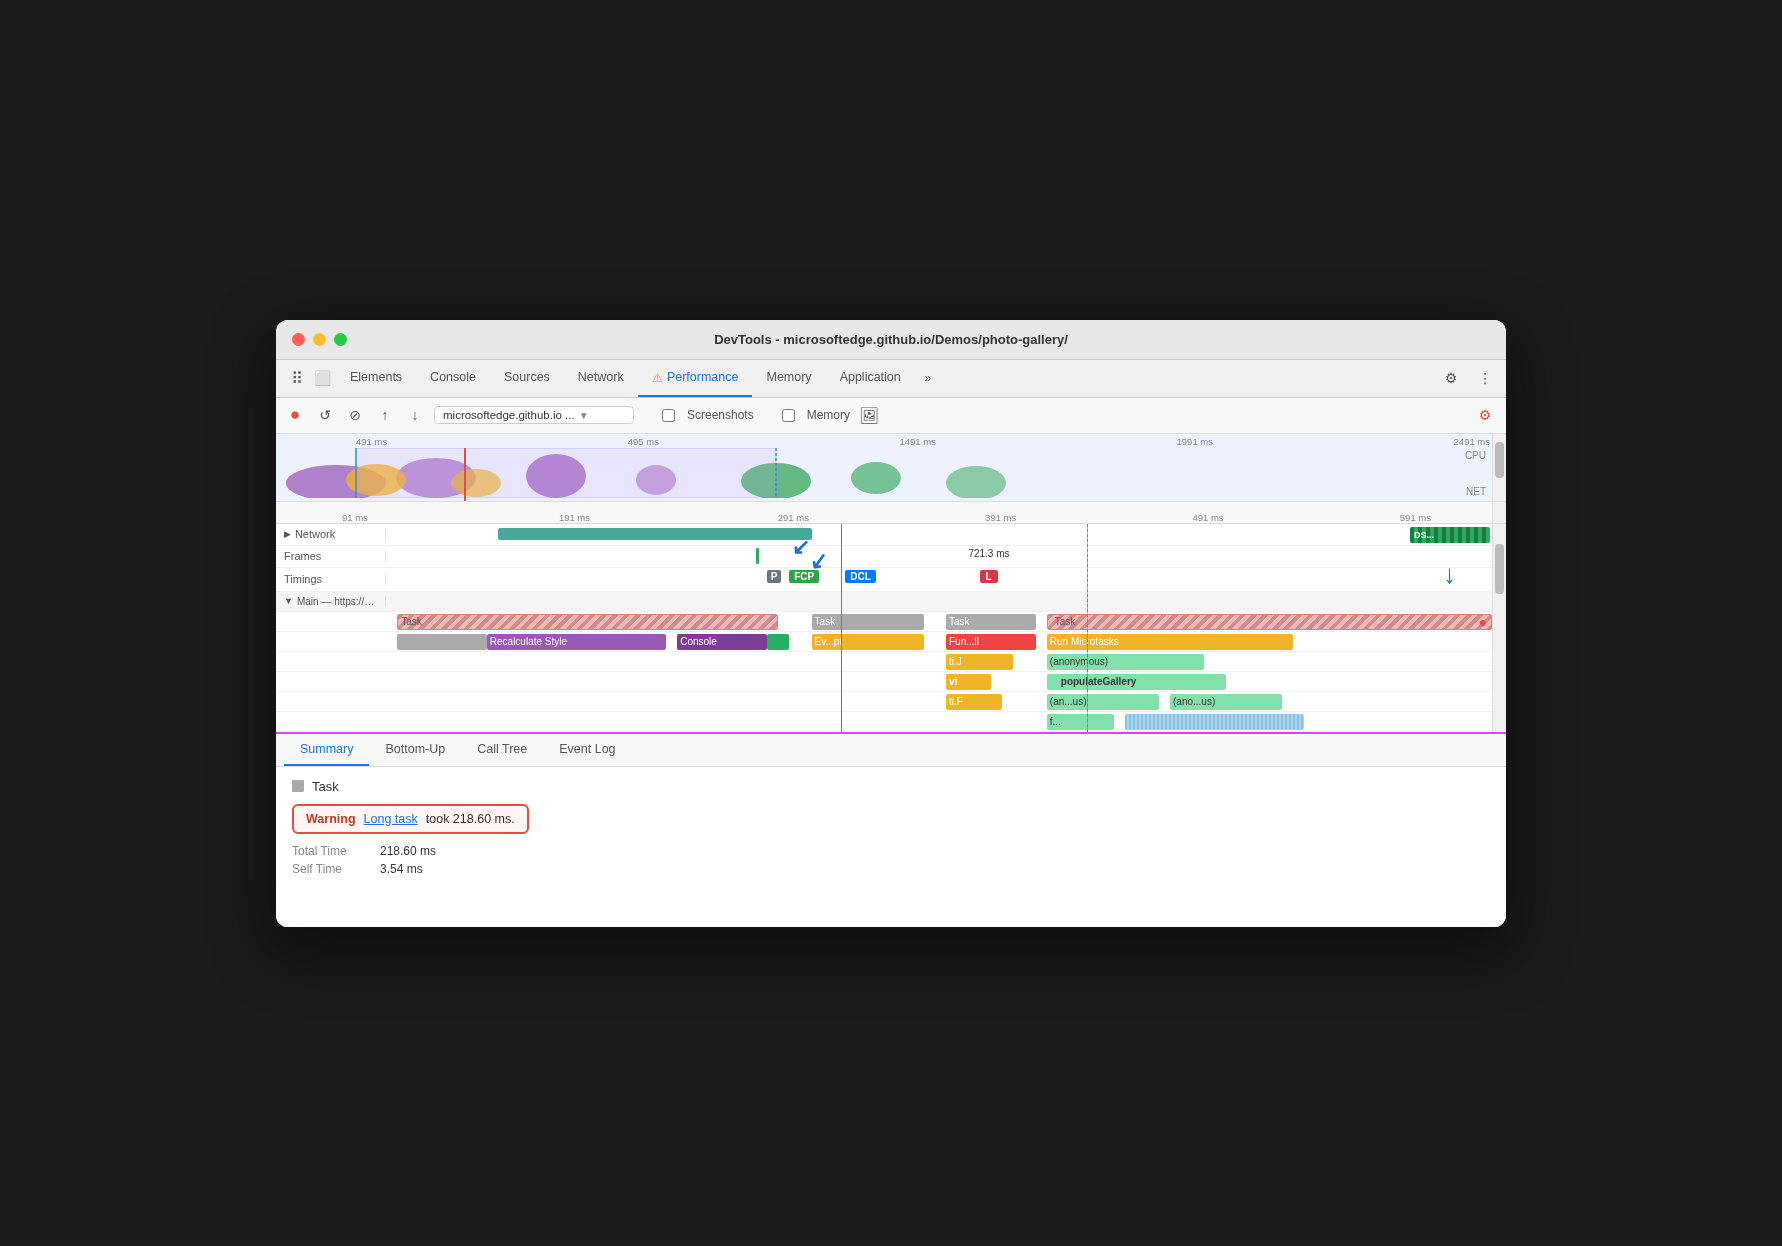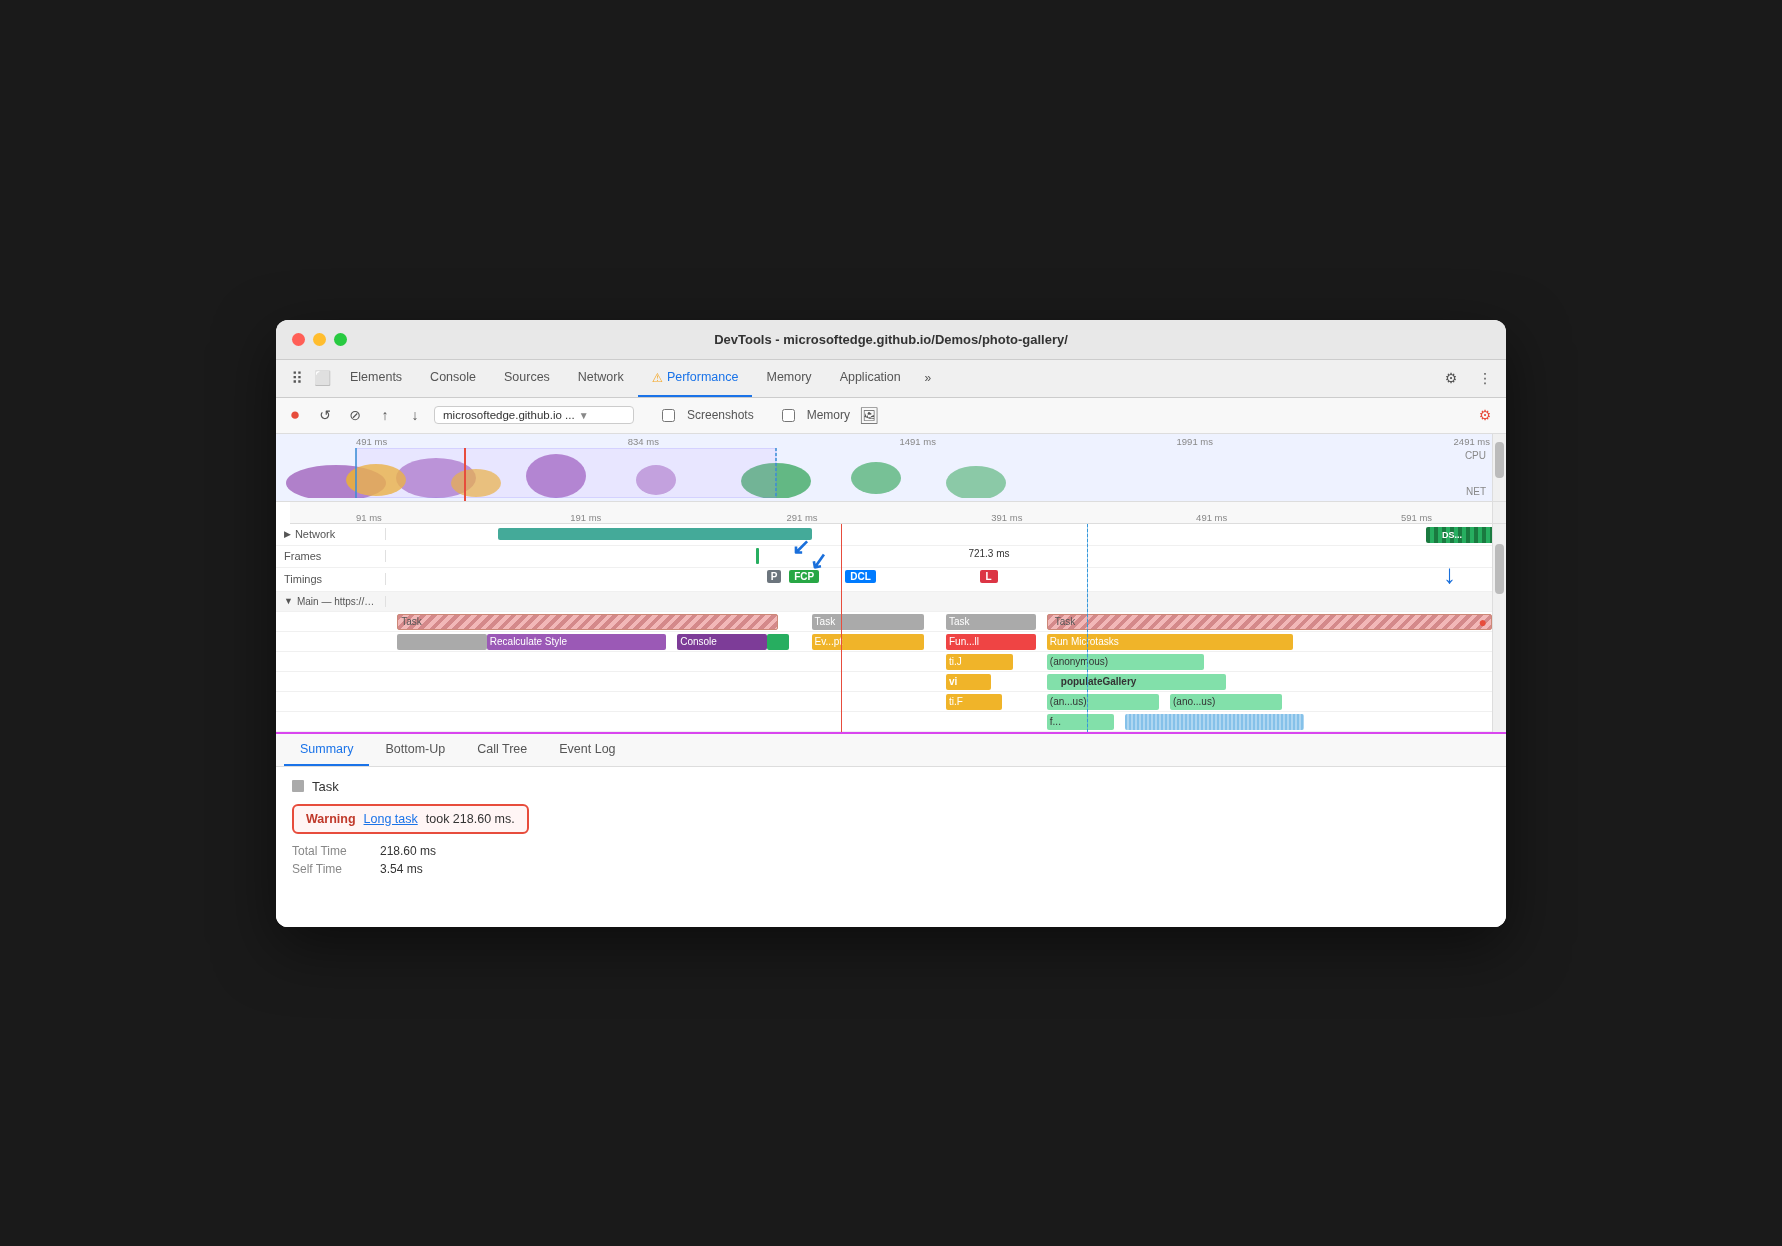--- a/index.html
+++ b/index.html
@@ -303,21 +303,21 @@
       <div class="icon-btn" style="color:#e74c3c;">⚙</div>
     </div>
   </div>
 
   <div class="perf-area">
 
     <div style="position:relative; height:68px; background:#eef2ff; overflow:hidden; border-bottom:1px solid #ddd;">
 
       <div style="position:absolute; top:2px; left:80px; right:16px; display:flex; justify-content:space-between; font-size:9.5px; color:#888;">
         <span>491 ms</span>
-        <span>834 ms</span>
+        <span>495 ms</span>
         <span>1491 ms</span>
         <span>1991 ms</span>
         <span>2491 ms</span>
       </div>
 
       <svg style="position:absolute;top:14px;left:0;right:16px;bottom:0;width:calc(100% - 16px);height:50px;">
 
         <ellipse cx="60" cy="35" rx="50" ry="18" fill="rgba(150,80,180,0.7)"></ellipse>
         <ellipse cx="160" cy="30" rx="40" ry="20" fill="rgba(150,80,180,0.6)"></ellipse>
         <ellipse cx="280" cy="28" rx="30" ry="22" fill="rgba(150,80,180,0.7)"></ellipse>
@@ -340,21 +340,21 @@
 
       <div style="position:absolute; right:20px; top:16px; font-size:10px; color:#888;">CPU</div>
 
       <div style="position:absolute; right:20px; bottom:4px; font-size:10px; color:#888;">NET</div>
 
       <div style="position:absolute;right:0;top:0;bottom:0;width:14px;background:#f0f0f0;border-left:1px solid #ddd;">
         <div style="position:absolute;top:8px;left:2px;right:2px;height:36px;background:#bbb;border-radius:4px;"></div>
       </div>
     </div>
 
-    <div style="position:relative; height:22px; background:#f8f8f8; border-bottom:1px solid #ddd; display:flex; align-items:center; padding-left:64px;margin-left:14px;">
+    <div style="position:relative; height:22px; background:#f8f8f8; border-bottom:1px solid #ddd; display:flex; align-items:center; padding-left:64px;">
       <div style="position:relative; flex:1;">
         <span class="frame-tick" style="left:2px;">91 ms</span>
         <span class="frame-tick" style="left:19%;">191 ms</span>
         <span class="frame-tick" style="left:38%;">291 ms</span>
         <span class="frame-tick" style="left:56%;">391 ms</span>
         <span class="frame-tick" style="left:74%;">491 ms</span>
         <span class="frame-tick" style="left:92%;">591 ms</span>
       </div>
 
       <div style="width:14px;min-width:14px;height:100%;background:#f0f0f0;border-left:1px solid #ddd;"></div>
@@ -368,21 +368,21 @@
 
       <div class="timeline-row">
         <div class="timeline-row-label">
           <span style="font-size:9px;">▶</span>
           <span>Network</span>
         </div>
         <div class="timeline-row-content">
 
           <div style="position:absolute;left:10%;top:4px;width:28%;height:12px;background:#4a9;border-radius:2px;"></div>
 
-          <div style="position:absolute;right:0;top:3px;width:80px;height:16px;background:repeating-linear-gradient(90deg,#1a7a40 0,#1a7a40 4px,#27ae60 4px,#27ae60 8px);border-radius:2px;display:flex;align-items:center;padding:0 16px;font-size:9px;color:white;font-weight:bold;">DS...</div>
+          <div style="position:absolute;right:16px;top:3px;width:80px;height:16px;background:repeating-linear-gradient(90deg,#1a7a40 0,#1a7a40 4px,#27ae60 4px,#27ae60 8px);border-radius:2px;display:flex;align-items:center;padding:0 4px;font-size:9px;color:white;font-weight:bold;">DS...</div>
         </div>
       </div>
 
       <div class="timeline-row">
         <div class="timeline-row-label">Frames</div>
         <div class="timeline-row-content">
 
           <div style="position:absolute;left:33%;top:2px;width:3px;height:16px;background:#27ae60;border-radius:1px;"></div>
 
           <div style="position:absolute;left:52%;top:2px;font-size:10px;color:#333;">721.3 ms</div>

